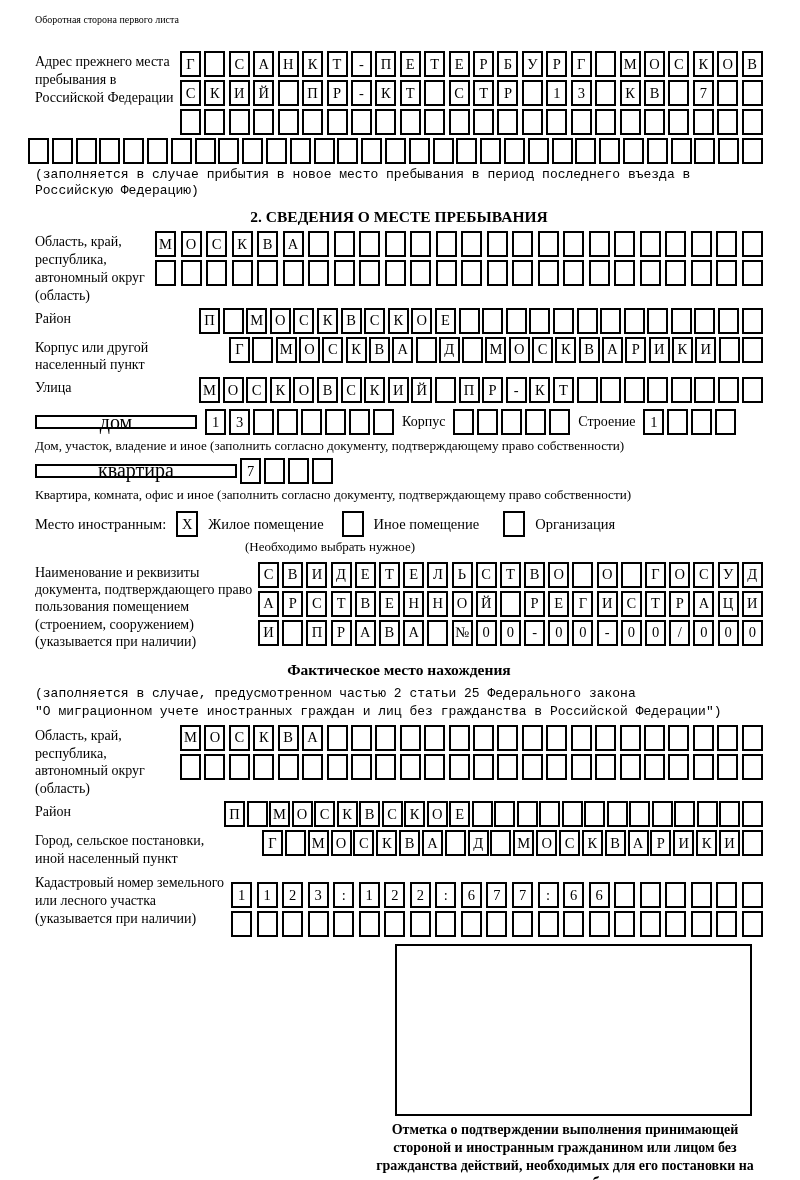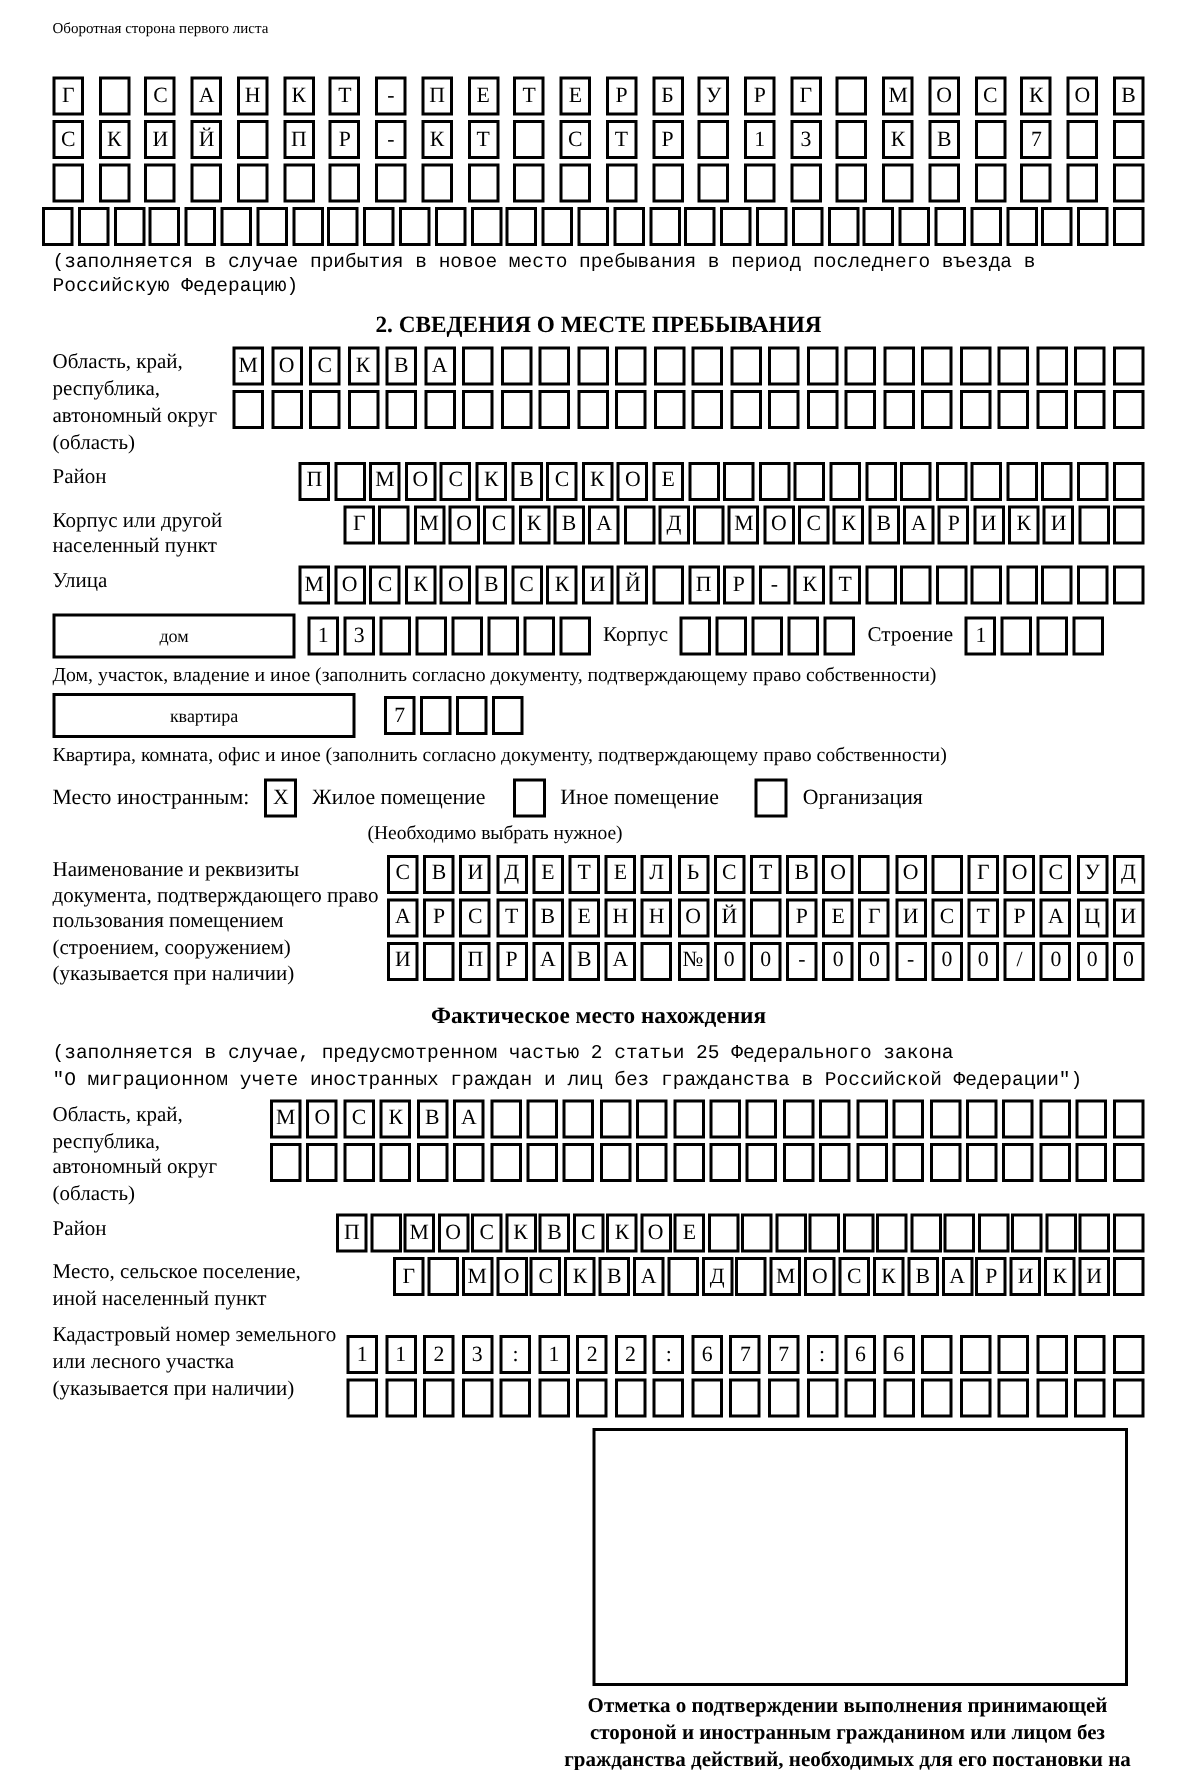--- a/index.html
+++ b/index.html
@@ -15,40 +15,41 @@
   .row{ display:flex;align-items:flex-start;margin-top:3px;gap:44px; }
   .lbl{ flex:0 0 auto;font-size:14px;padding-top:2px; }
   .boxes{ flex:1;display:flex;justify-content:space-between;min-width:0; }
   .boxes-inline{ display:flex;gap:3px; }
   .cbox{
     box-sizing:border-box;flex:0 0 auto;width:21px;height:26px;border:2px solid #000;
     display:inline-flex;align-items:center;justify-content:center;
     font-size:14.5px;background:#fff;
   }
   .widebox{
-    box-sizing:border-box;height:30px;border:2px solid #000;
-    display:inline-flex;align-items:center;justify-content:center;font-size:12px;
+    box-sizing:border-box;height:14px;border:2px solid #000;
+    display:inline-flex;align-items:center;justify-content:center;font-size:20px;
   }
   .fullrow{ margin-left:-7px;margin-top:3px;display:flex;justify-content:space-between; }
   .note{ font-size:13px;margin-top:3px;font-family:Liberation Mono, monospace; }
   .sect-title{ text-align:center;font-weight:bold;font-size:15.5px;margin-top:7px; }
   .caption{ font-size:13.2px;margin-top:3px; }
   .stay{ display:flex;align-items:center;gap:10px;margin-top:7px;font-size:14.5px; }
   .stay .cbox{ width:22px; }
   .stay-note{ font-size:13px;margin-left:145px;width:300px;text-align:center;margin-top:2px; }
   .stamp-box{ box-sizing:border-box;width:357px;height:172px;border:2px solid #000;margin:7px 0 0 360px; }
   .stamp-cap{ width:400px;margin:5px 0 0 330px;text-align:center;font-weight:bold;font-size:14px;line-height:1.27; }
   .doc-lbl{ line-height:1.24; }
 </style>
 </head>
 <body>
 
 <div class="hdr">Оборотная сторона первого листа</div>
 
 <div class="grp" style="margin-top:24px">
+  <div class="lbl" style="width:145px">Адрес прежнего места пребывания в Российской Федерации</div>
   <div class="rows">
     <div class="boxes">
         <span class="cbox">Г</span>
         <span class="cbox"></span>
         <span class="cbox">С</span>
         <span class="cbox">А</span>
         <span class="cbox">Н</span>
         <span class="cbox">К</span>
         <span class="cbox">Т</span>
         <span class="cbox">-</span>
@@ -330,21 +331,21 @@
   <div class="lbl" style="padding-top:0">Строение</div>
   <div class="boxes-inline">
       <span class="cbox">1</span>
       <span class="cbox"></span>
       <span class="cbox"></span>
       <span class="cbox"></span>
     </div>
 </div>
 <div class="caption">Дом, участок, владение и иное (заполнить согласно документу, подтверждающему право собственности)</div>
 
-<div class="row" style="align-items:center;gap:19px">
+<div class="row" style="align-items:center;gap:3px">
   <div class="widebox" style="width:202px">квартира</div>
   <div class="boxes-inline">
       <span class="cbox">7</span>
       <span class="cbox"></span>
       <span class="cbox"></span>
       <span class="cbox"></span>
     </div>
 </div>
 <div class="caption">Квартира, комната, офис и иное (заполнить согласно документу, подтверждающему право собственности)</div>
 
@@ -520,21 +521,21 @@
       <span class="cbox"></span>
       <span class="cbox"></span>
       <span class="cbox"></span>
       <span class="cbox"></span>
       <span class="cbox"></span>
       <span class="cbox"></span>
     </div>
 </div>
 
 <div class="row">
-  <div class="lbl" style="width:183px">Место, сельское поселение, иной населенный пункт</div>
+  <div class="lbl" style="width:183px">Город, сельское постановки, иной населенный пункт</div>
   <div class="boxes">
       <span class="cbox">Г</span>
       <span class="cbox"></span>
       <span class="cbox">М</span>
       <span class="cbox">О</span>
       <span class="cbox">С</span>
       <span class="cbox">К</span>
       <span class="cbox">В</span>
       <span class="cbox">А</span>
       <span class="cbox"></span>

